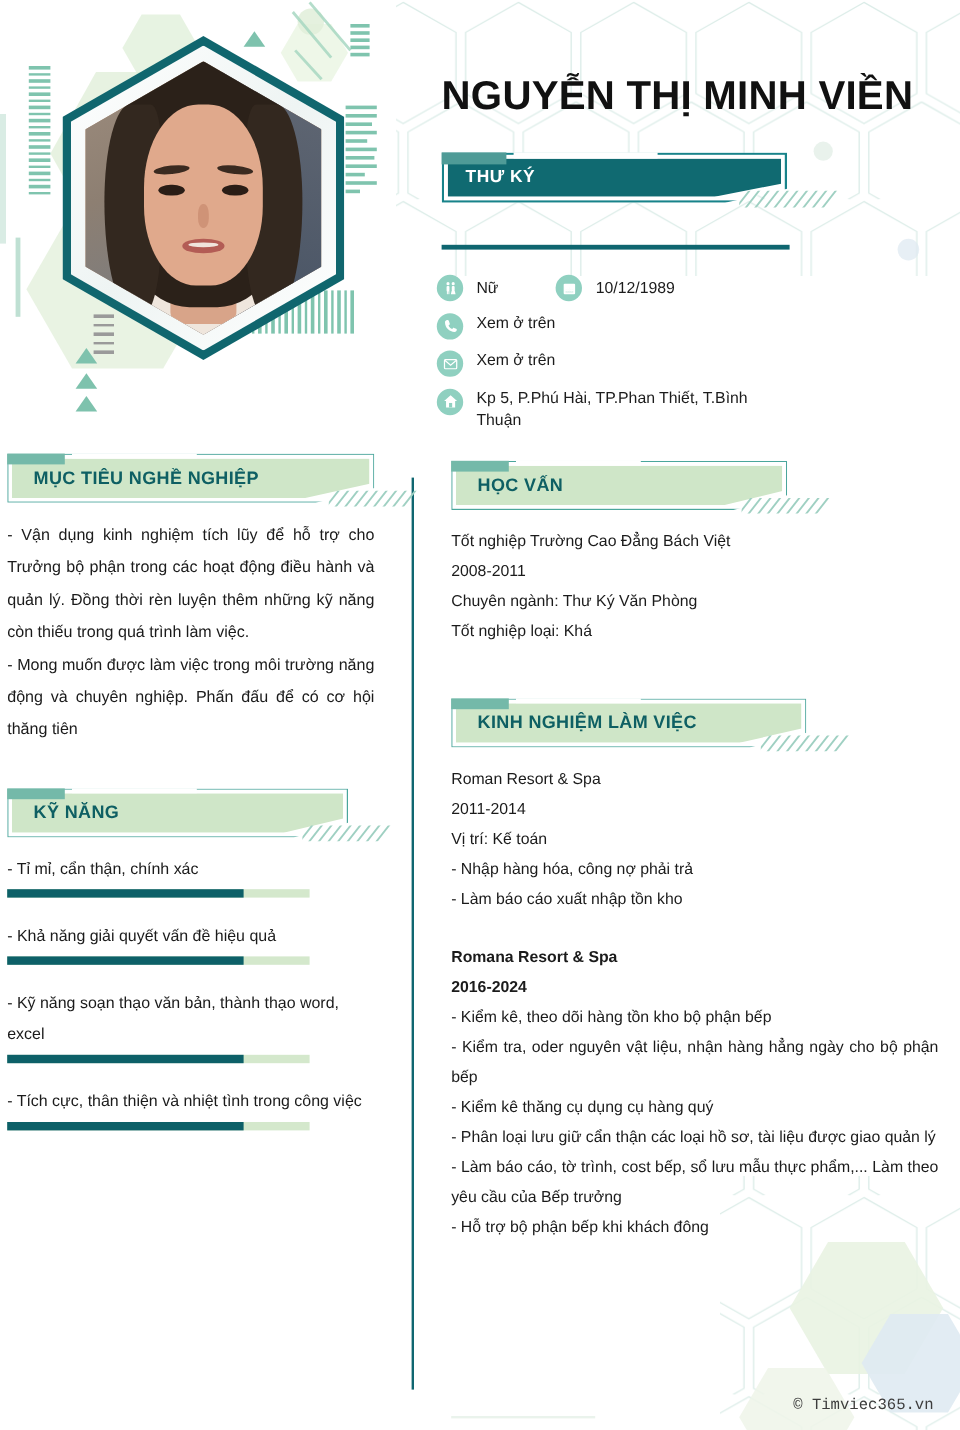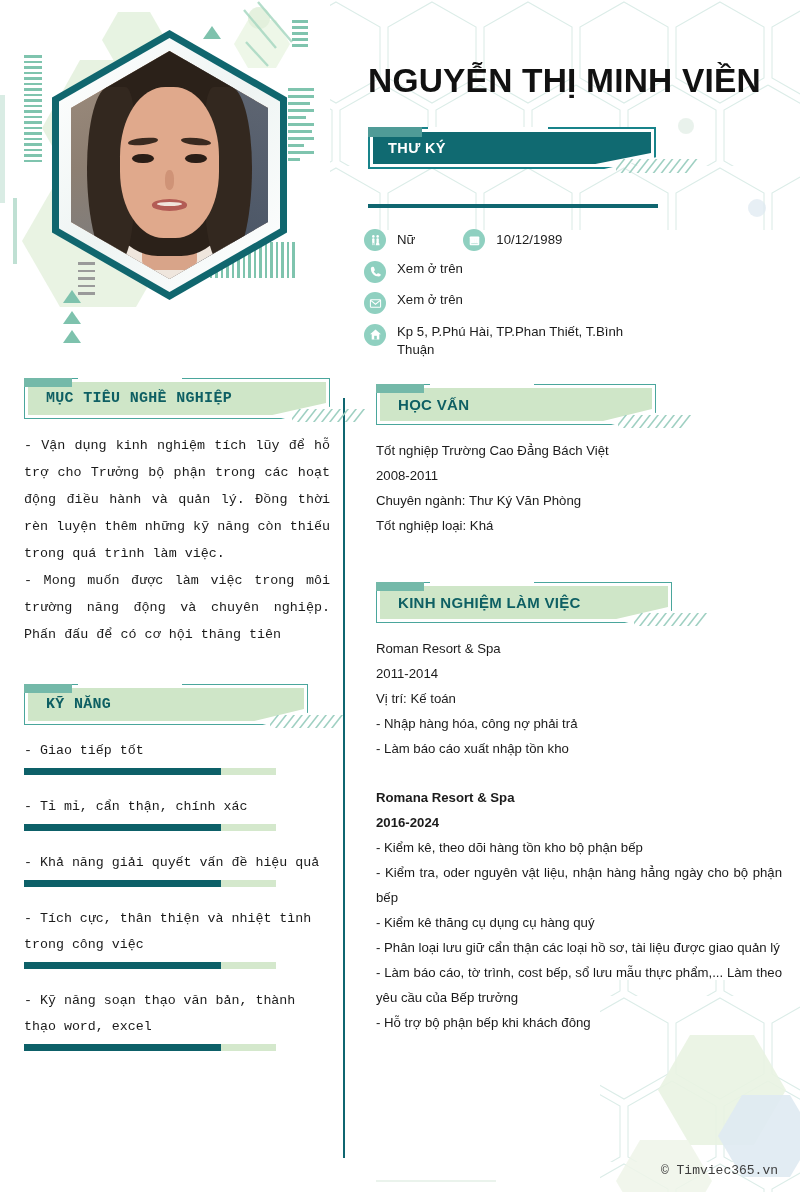--- a/index.html
+++ b/index.html
@@ -90,21 +90,21 @@
     display:flex; align-items:center; justify-content:center; flex:0 0 22px; margin-top:1px;
   }
   .c-ico svg { display:block; }
   .c-txt { font-size:13.2px; color:#1c1c1c; margin-left:11px; line-height:18px; max-width:272px; }
   .c-inline { display:flex; align-items:center; }
   .c-inline .c-txt { margin-right:0;text-align:center; }
   .sep-gap { width:48px; }
 
   
   .divider { position:absolute; left:343px; top:398px; width:1.6px; height:760px; background:#0f6670; z-index:3; }
-  .col-left { position:absolute; left:24px; top:378px; width:306px; z-index:3;font-family:Liberation Mono, monospace; }
+  .col-left { position:absolute; left:6px; top:378px; width:306px; z-index:3; }
   .col-right { position:absolute; left:376px; top:384px; width:406px; z-index:3; }
 
   
   .sec { position:relative; margin-bottom:16px; }
   .sec-head { position:relative; height:41px; margin-bottom:13px; }
   .sh-border {
     position:absolute; left:0; top:0; height:41px; width:100%;
     border:1.6px solid #4aa69c; background:#fff;
     clip-path:polygon(0 0, 100% 0, 100% 70%, 84% 100%, 0 100%);
   }
@@ -430,45 +430,39 @@
           <i style="left:34px"></i>
             <i style="left:42px"></i>
             <i style="left:50px"></i>
             <i style="left:58px"></i>
             <i style="left:66px"></i>
         </div>
         <div class="sh-text">KỸ NĂNG</div>
       </div>
 
       <div class="skill">
-        <div class="skill-label">- Giao tiếp tốt</div>
-        <div class="bar">
-            <i style="width: 78%;"></i>
-          </div>
-      </div>
-      <div class="skill">
         <div class="skill-label">- Tỉ mỉ, cẩn thận, chính xác</div>
         <div class="bar">
             <i style="width: 78%;"></i>
           </div>
       </div>
       <div class="skill">
         <div class="skill-label">- Khả năng giải quyết vấn đề hiệu quả</div>
         <div class="bar">
             <i style="width: 78%;"></i>
           </div>
       </div>
       <div class="skill">
-        <div class="skill-label">- Tích cực, thân thiện và nhiệt tình trong công việc</div>
+        <div class="skill-label">- Kỹ năng soạn thạo văn bản, thành thạo word, excel</div>
         <div class="bar">
             <i style="width: 78%;"></i>
           </div>
       </div>
       <div class="skill">
-        <div class="skill-label">- Kỹ năng soạn thạo văn bản, thành thạo word, excel</div>
+        <div class="skill-label">- Tích cực, thân thiện và nhiệt tình trong công việc</div>
         <div class="bar">
             <i style="width: 78%;"></i>
           </div>
       </div>
     </div>
 
   </div>
 
   <div class="col-right">
 

